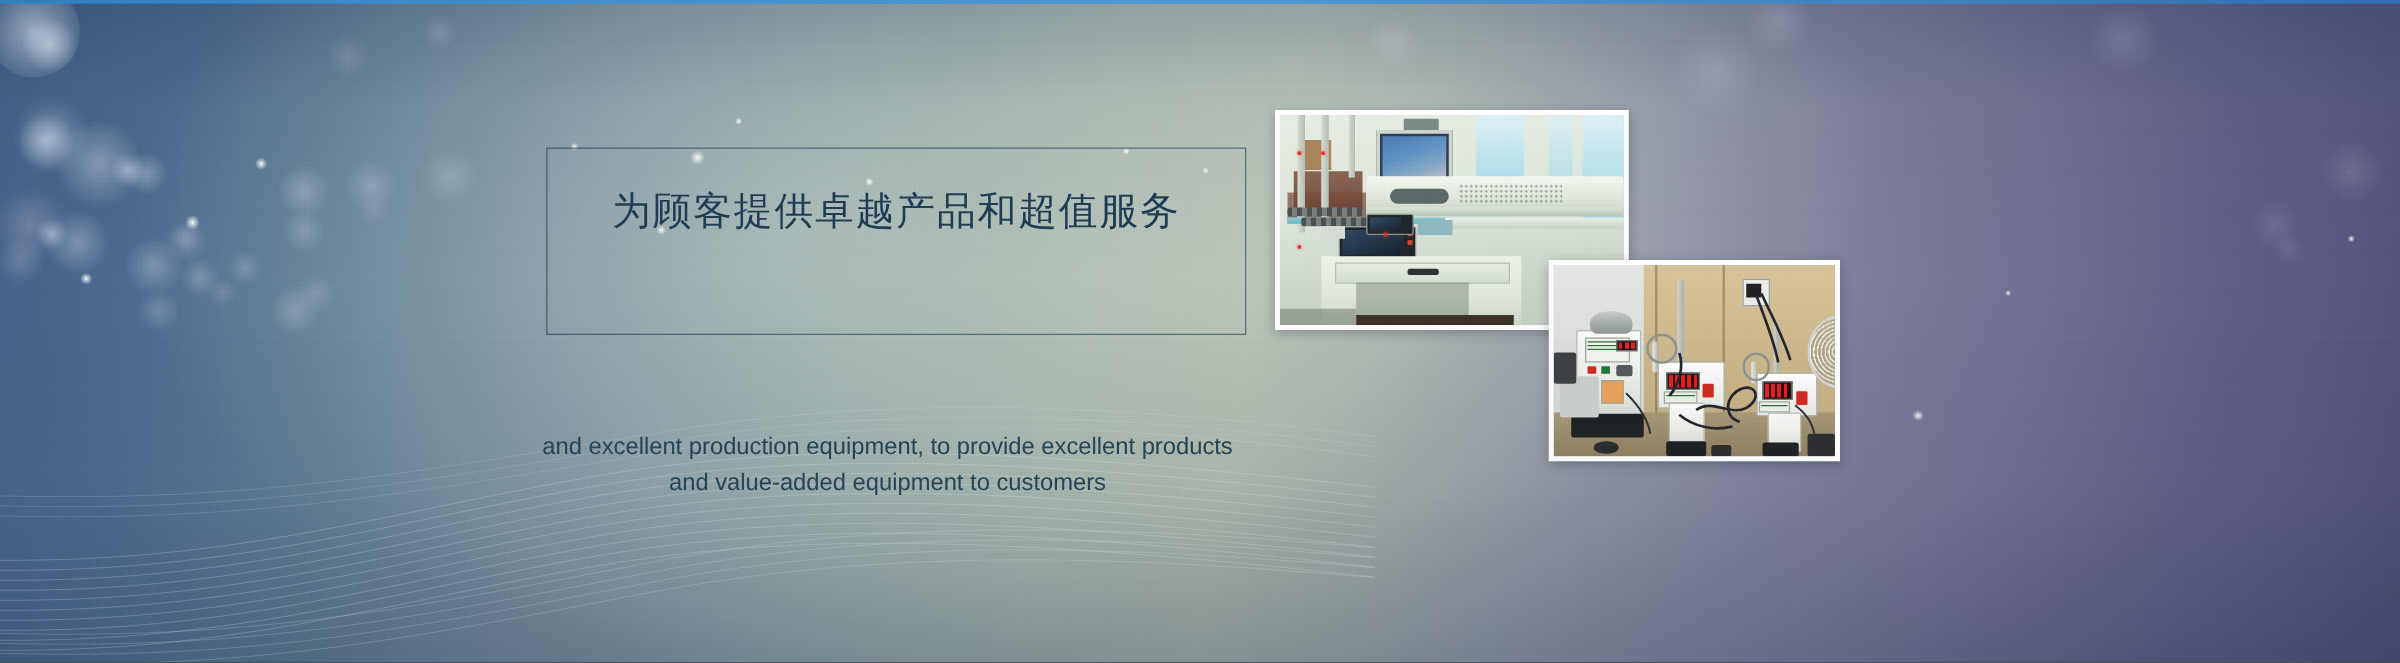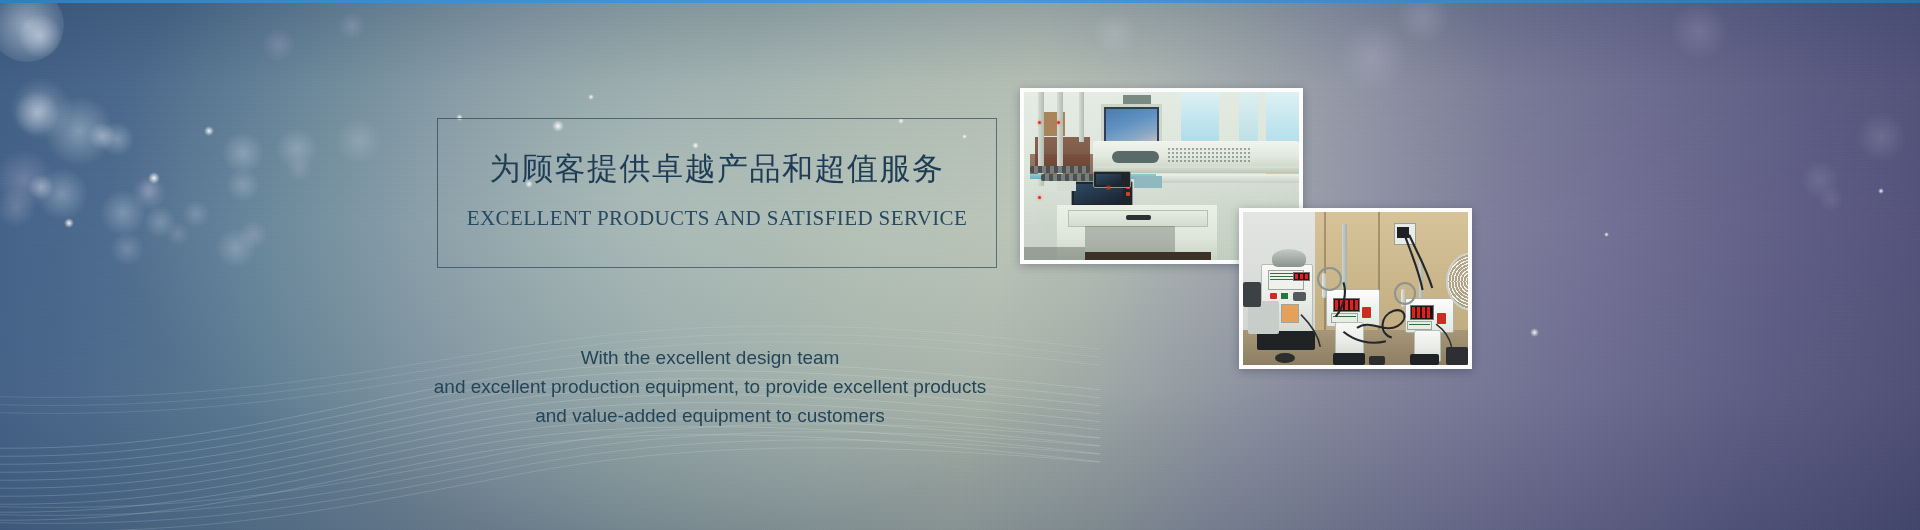--- a/index.html
+++ b/index.html
@@ -474,25 +474,23 @@
   </div>
 
   <div class="top-rule"></div>
 
   <div class="text-col">
 
     <div class="headline-box"></div>
 
     <div class="headline-cn">为顾客提供卓越产品和超值服务</div>
 
-    <div class="headline-en">EXCELLENT PRODUCTS AND SATISFIED SERVICE</div>
 
 
     <div class="desc">
-      <div>With the excellent design team</div>
       <div>and excellent production equipment, to provide excellent products</div>
       <div>and value-added equipment to customers</div>
     </div>
   </div>
 
   <div class="photo" id="photo-factory-line">
     <div class="inner">
       <div class="p1-wall"></div>
 
       <div class="p1-win" style="left:57%; top:0; width:14%; height:43%;"></div>

